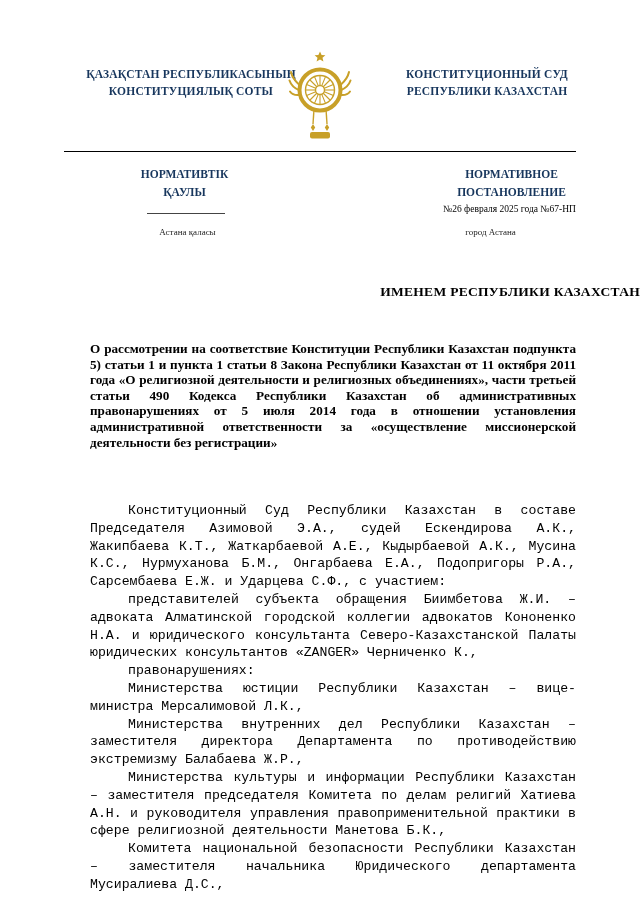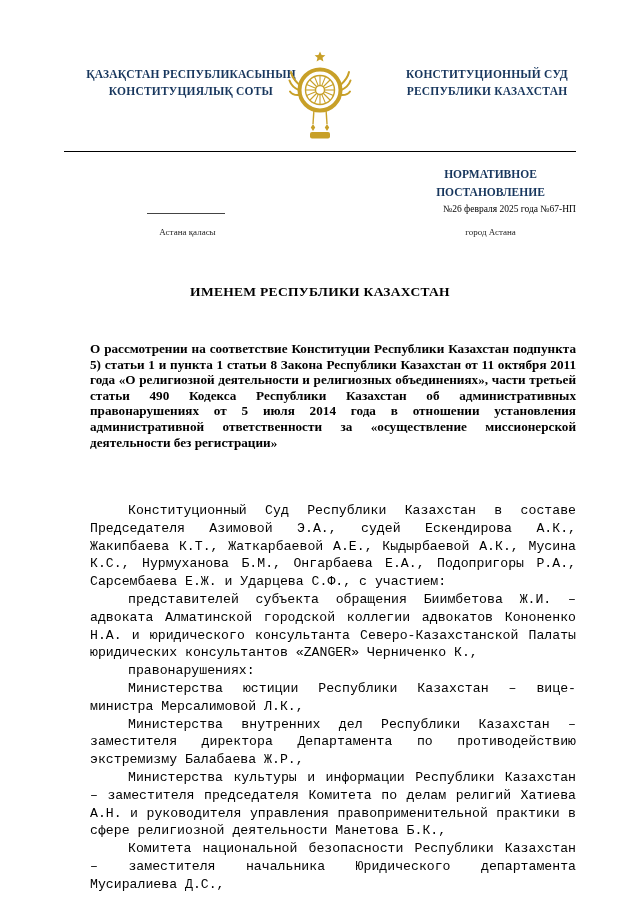--- a/index.html
+++ b/index.html
@@ -33,39 +33,39 @@
     position: absolute; left: 64px; right: 64px; top: 151px;
     border-top: 1.6px solid #000; height: 0;
   }
 
   .doctype {
     position: absolute; top: 166px;
     font-weight: bold; font-size: 11.5px; line-height: 1.55;
     text-align: center;
   }
   .doctype-kk { left: 112px; width: 145px; }
-  .doctype-ru { left: 413px; width: 155px; }
+  .doctype-ru { left: 434px; width: 155px; }
 
   .sigline {
     position: absolute; left: 147px; top: 213px; width: 78px;
     border-top: 1px solid #444; height: 0;
   }
 
   .datenum {
     position: absolute; left: 432px; top: 204px; width: 155px;
     font-size: 9.5px; text-align: center; color: #000;
   }
 
   .place { position: absolute; top: 227px; font-size: 9px; color: #222; text-align: center; }
   .place-kk { left: 115px; width: 145px; }
   .place-ru { left: 413px; width: 155px; }
 
   .title {
     position: absolute; top: 284px; left: 0; width: 640px;
-    text-align: center; font-weight: bold; font-size: 13.5px;
+    text-align: right; font-weight: bold; font-size: 13.5px;
     letter-spacing: .3px;
   }
 
   .subject {
     position: absolute; top: 341px; left: 90px; width: 486px;
     font-weight: bold; font-size: 13.2px; line-height: 15.6px;
     text-align: justify;
     font-family: Liberation Serif, serif;
   }
 
@@ -115,20 +115,22 @@
     <path d="M25 74 l2.2 3.5 -2.2 3.5 -2.2 -3.5 z" fill="#c8a028"></path>
     <path d="M39 74 l2.2 3.5 -2.2 3.5 -2.2 -3.5 z" fill="#c8a028"></path>
     <rect x="22" y="82" width="20" height="6.5" rx="2" fill="#c8a028"></rect>
   </svg>
 
   <div class="org org-ru blue pre">КОНСТИТУЦИОННЫЙ СУД
 РЕСПУБЛИКИ КАЗАХСТАН</div>
 
   <div class="rule"></div>
 
+  <div class="doctype doctype-kk blue pre">НОРМАТИВТІК
+ҚАУЛЫ</div>
 
   <div class="sigline"></div>
 
   <div class="place place-kk">Астана қаласы</div>
 
   <div class="doctype doctype-ru blue pre">НОРМАТИВНОЕ
 ПОСТАНОВЛЕНИЕ</div>
 
   <div class="datenum">№26 февраля 2025 года №67-НП</div>
 

